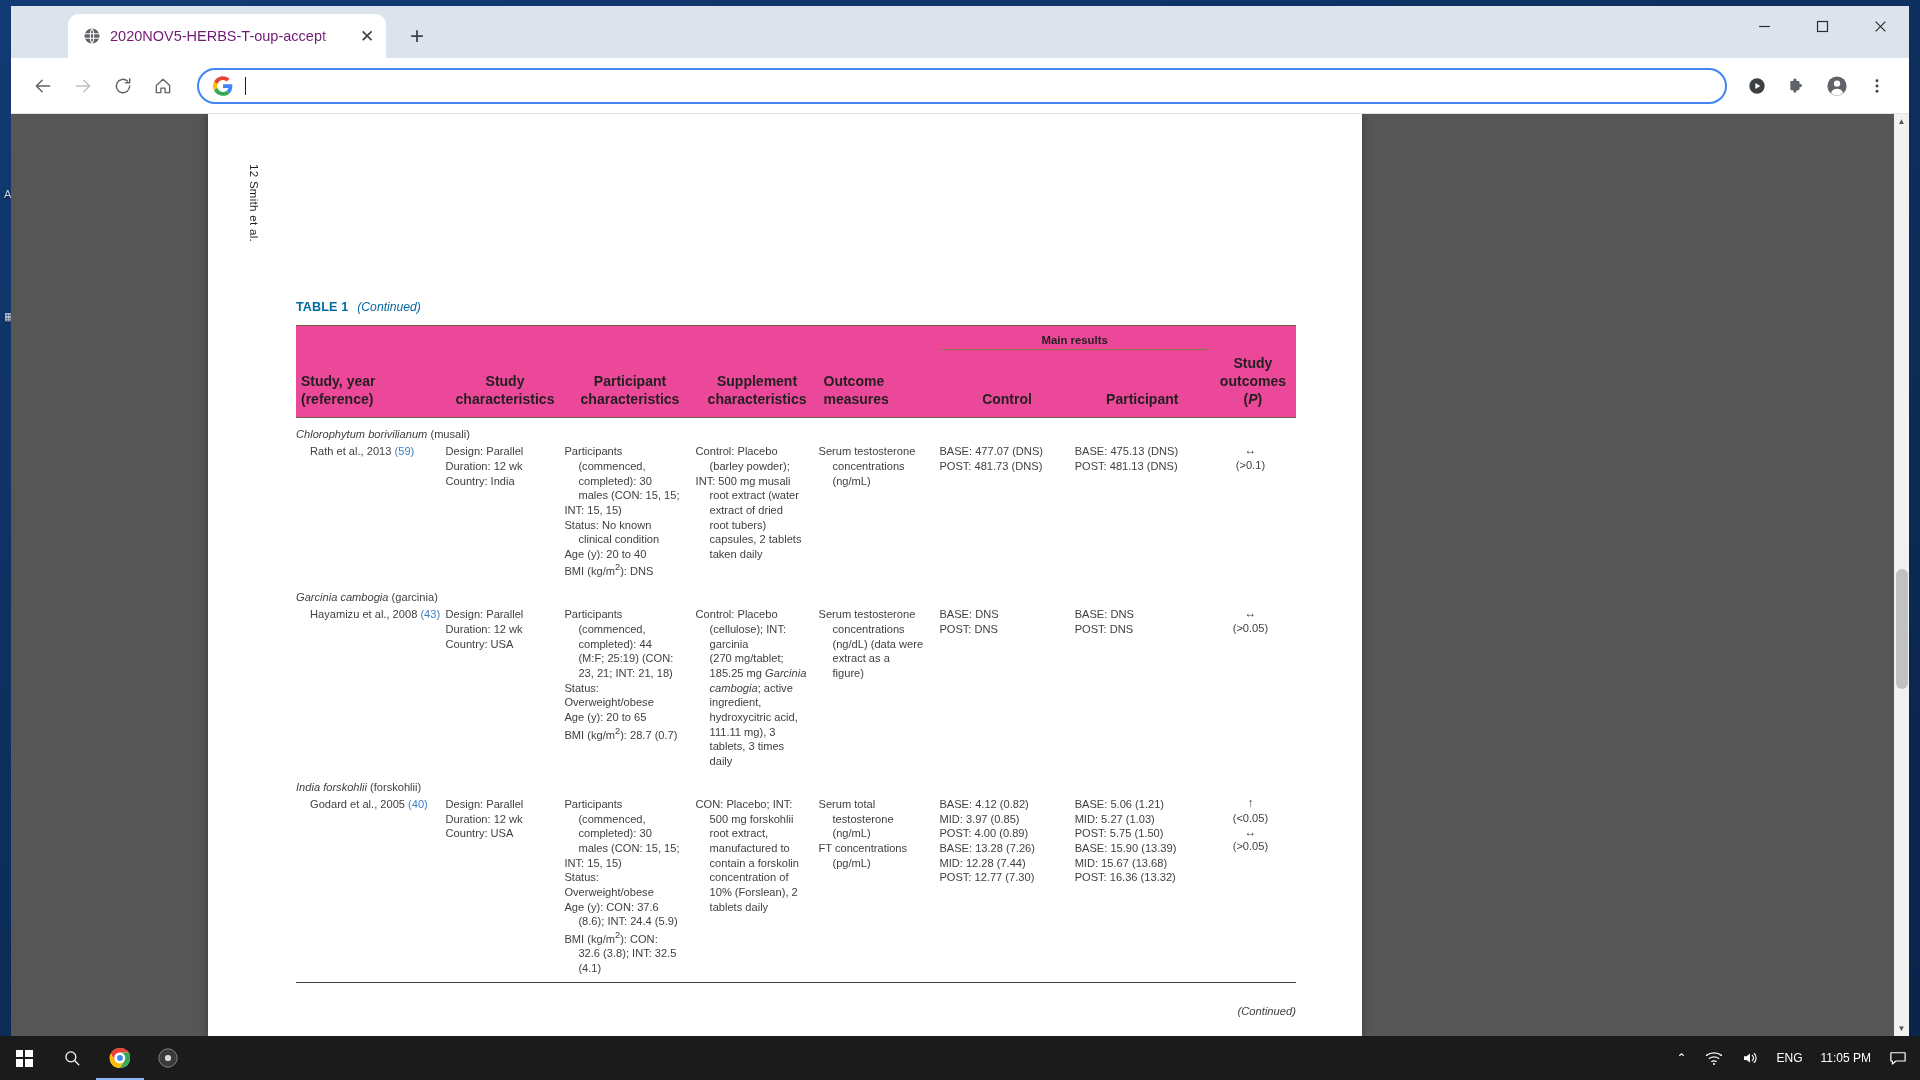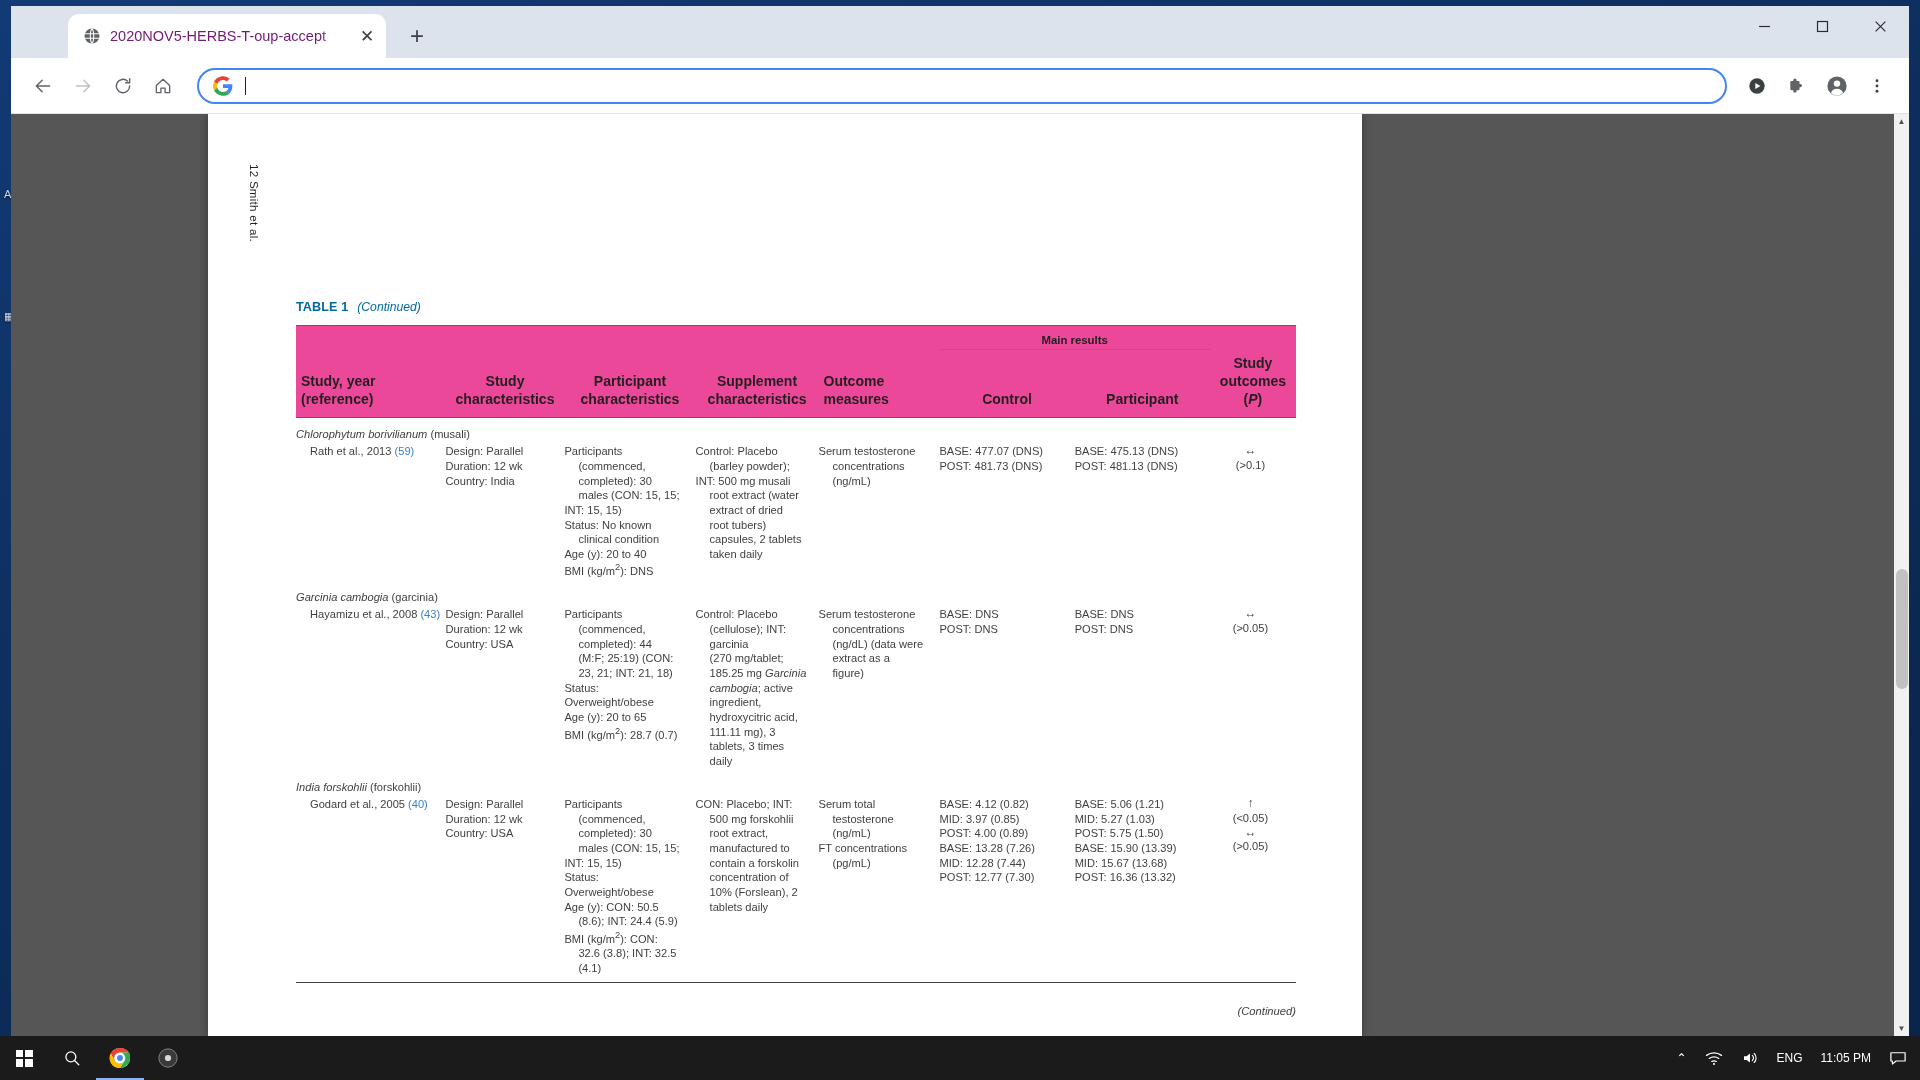--- a/index.html
+++ b/index.html
@@ -524,21 +524,21 @@
                   <div class="">Country: USA</div>
                 </td>
                 <td class="c3">
                   <div class="">Participants</div>
                   <div class="hang2">(commenced,</div>
                   <div class="hang2">completed): 30</div>
                   <div class="hang2">males (CON: 15, 15;</div>
                   <div class="">INT: 15, 15)</div>
                   <div class="">Status:</div>
                   <div class="">Overweight/obese</div>
-                  <div class="">Age (y): CON: 50.5</div>
+                  <div class="">Age (y): CON: 37.6</div>
                   <div class="hang2">(8.6); INT: 24.4 (5.9)</div>
                   <div class="">BMI (kg/m<sup>2</sup>): CON:</div>
                   <div class="hang2">32.6 (3.8); INT: 32.5</div>
                   <div class="hang2">(4.1)</div>
                 </td>
                 <td class="c4">
                   <div class="">CON: Placebo; INT:</div>
                   <div class="hang2">500 mg forskohlii</div>
                   <div class="hang2">root extract,</div>
                   <div class="hang2">manufactured to</div>

